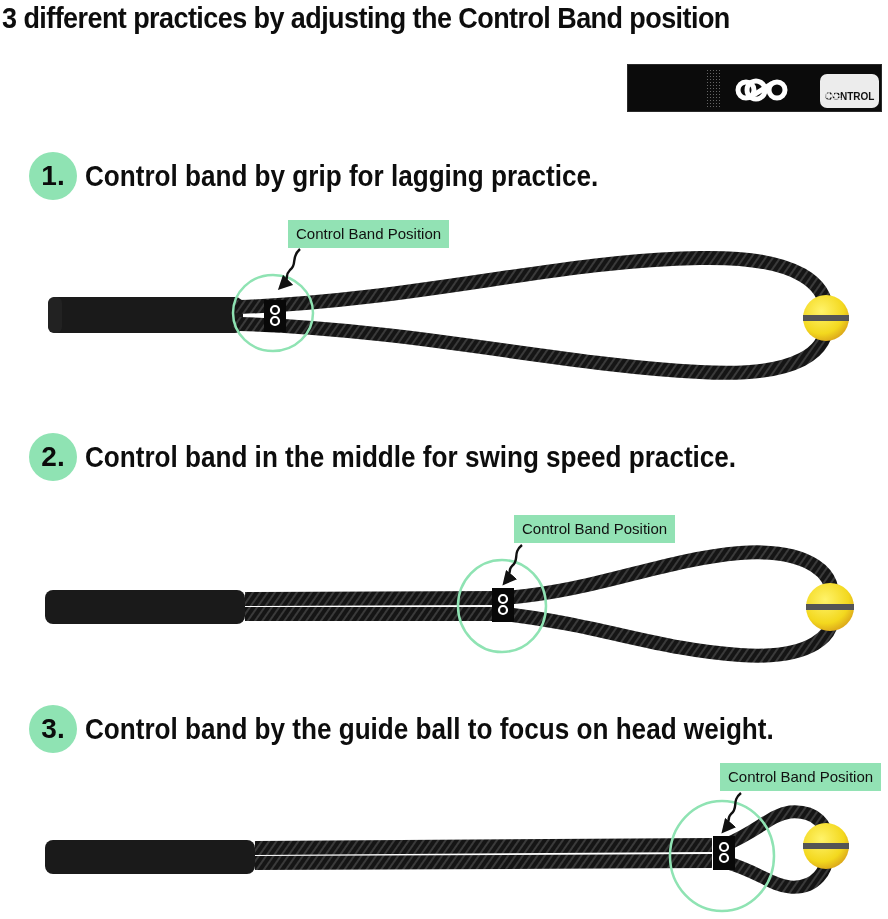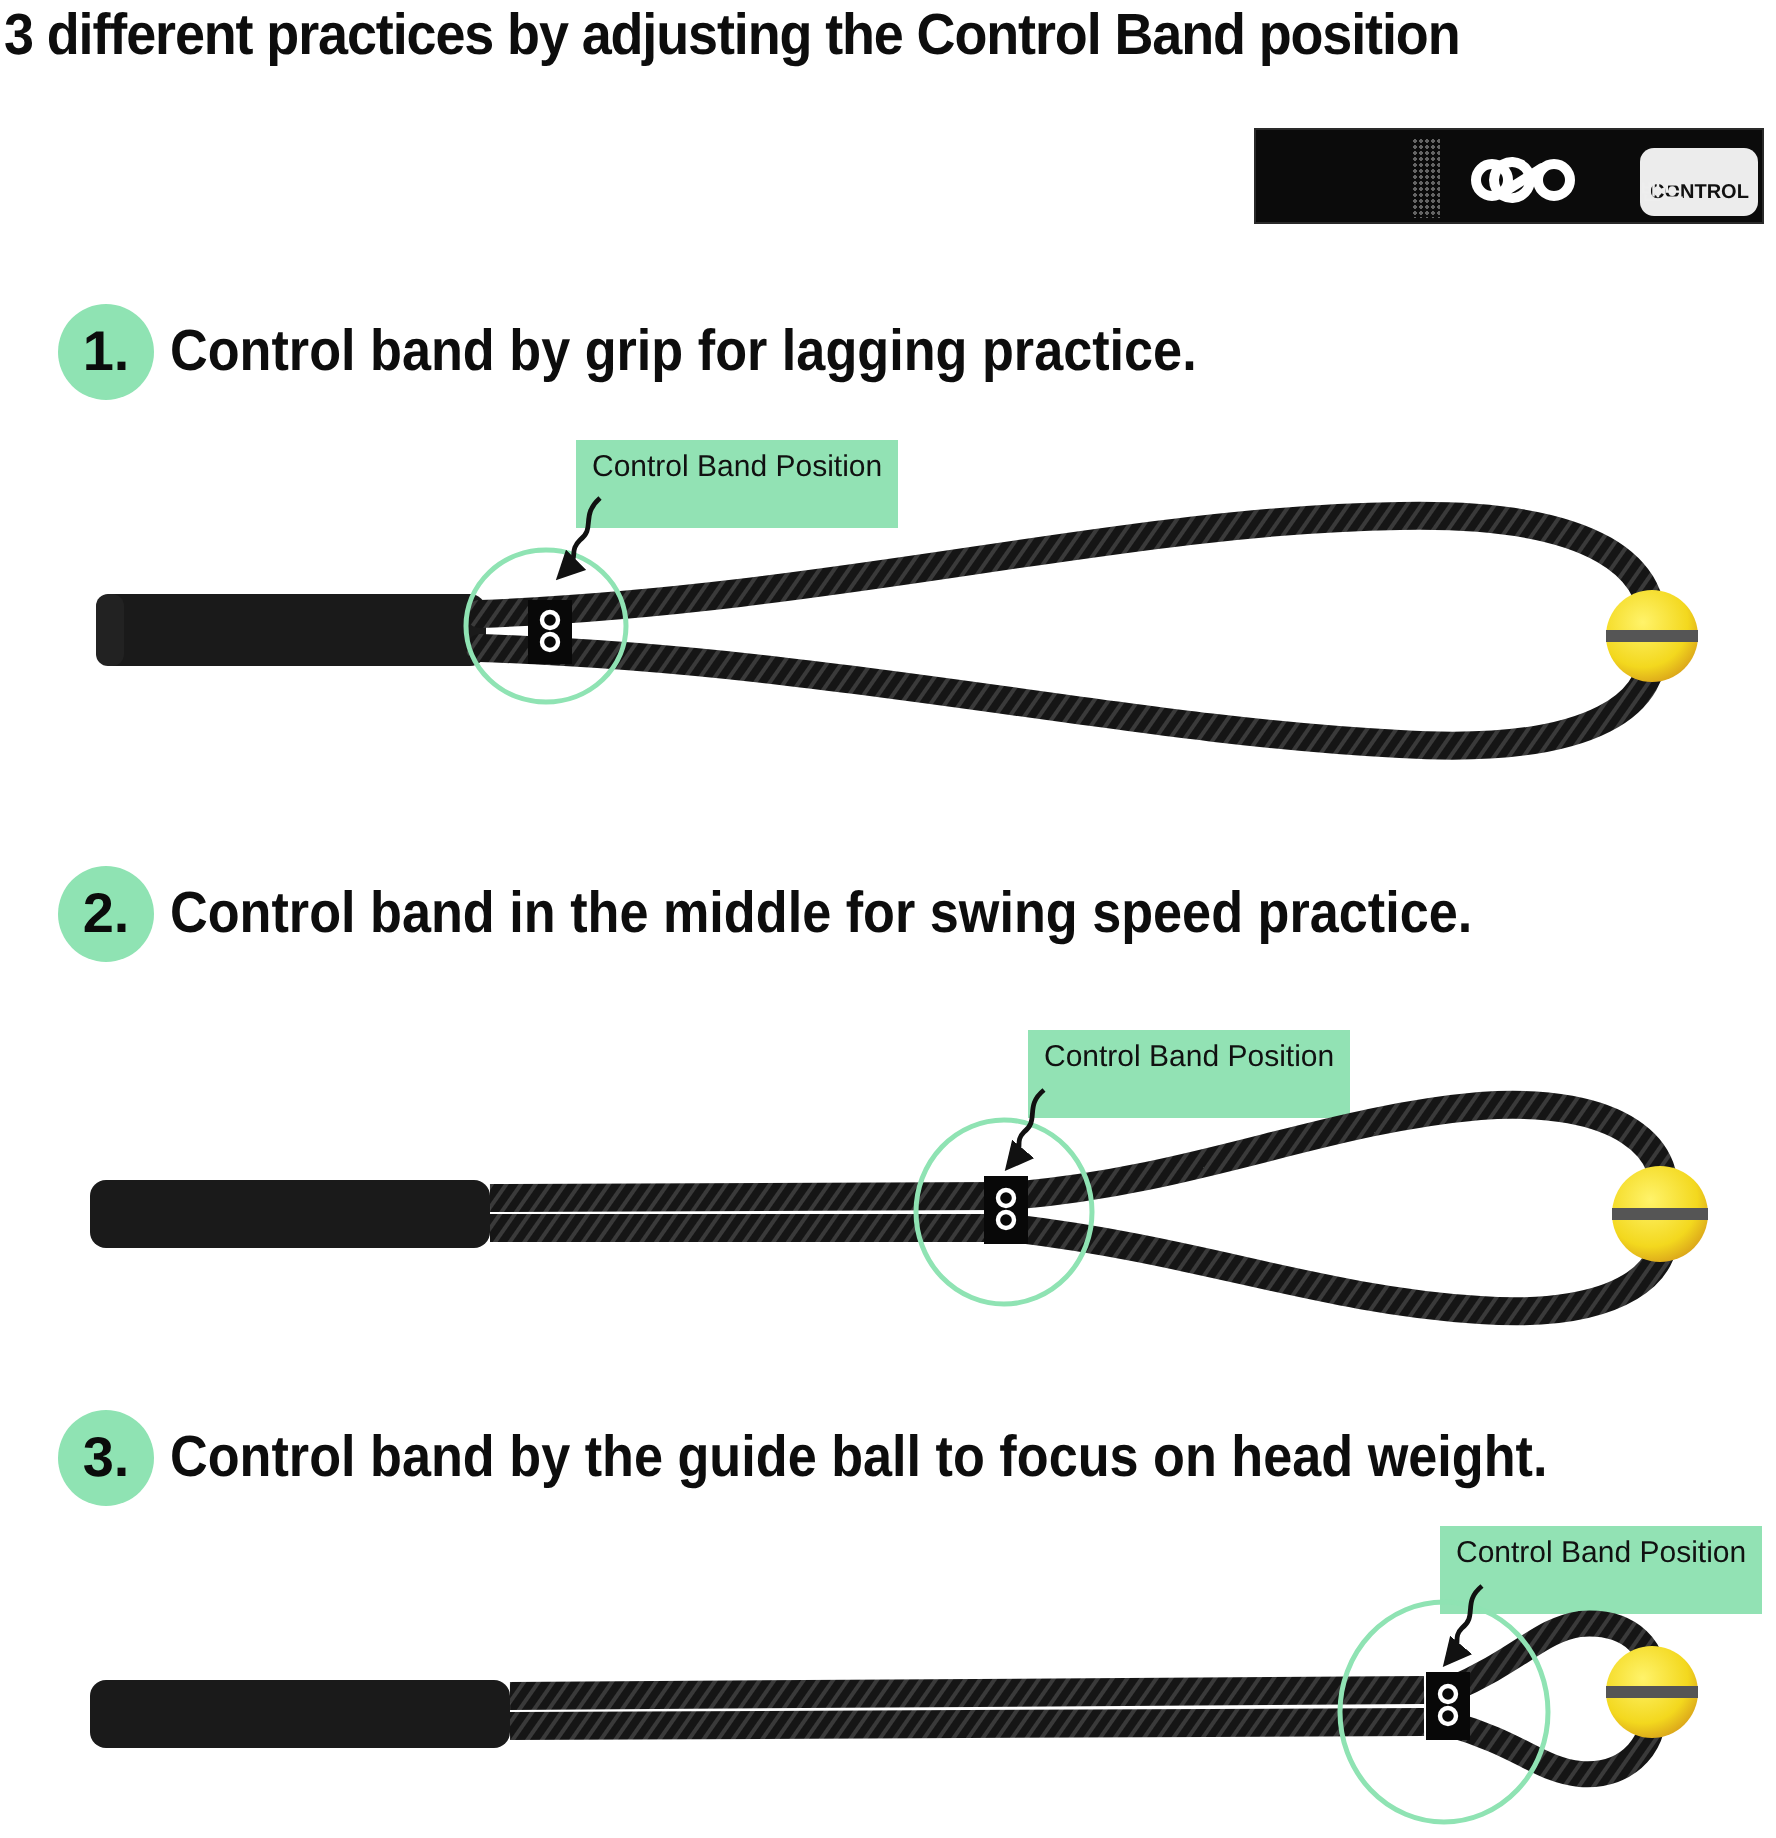--- a/index.html
+++ b/index.html
@@ -34,21 +34,21 @@
     width: 48px; height: 48px; border-radius: 50%; background: #8fe3b3;
     display: flex; align-items: center; justify-content: center;
     font-size: 28px; font-weight: bold; color: #0b0b0b;
   }
   .step-text {
     margin-left: 8px; font-size: 29px; font-weight: bold; white-space: nowrap;
     transform: scaleX(0.9); transform-origin: left center;
   }
 
   .callout {
-    position: absolute; height: 44px; background: #92e2b4;
+    position: absolute; height: 28px; background: #92e2b4;
     font-size: 15px; line-height: 28px; padding: 0 8px; color: #111; white-space: nowrap;
   }
 
   svg.rope { position: absolute; left: 0; width: 888px; overflow: visible; }
 </style>
 </head>
 <body>
 
 <div class="title">3 different practices by adjusting the Control Band position</div>
 

